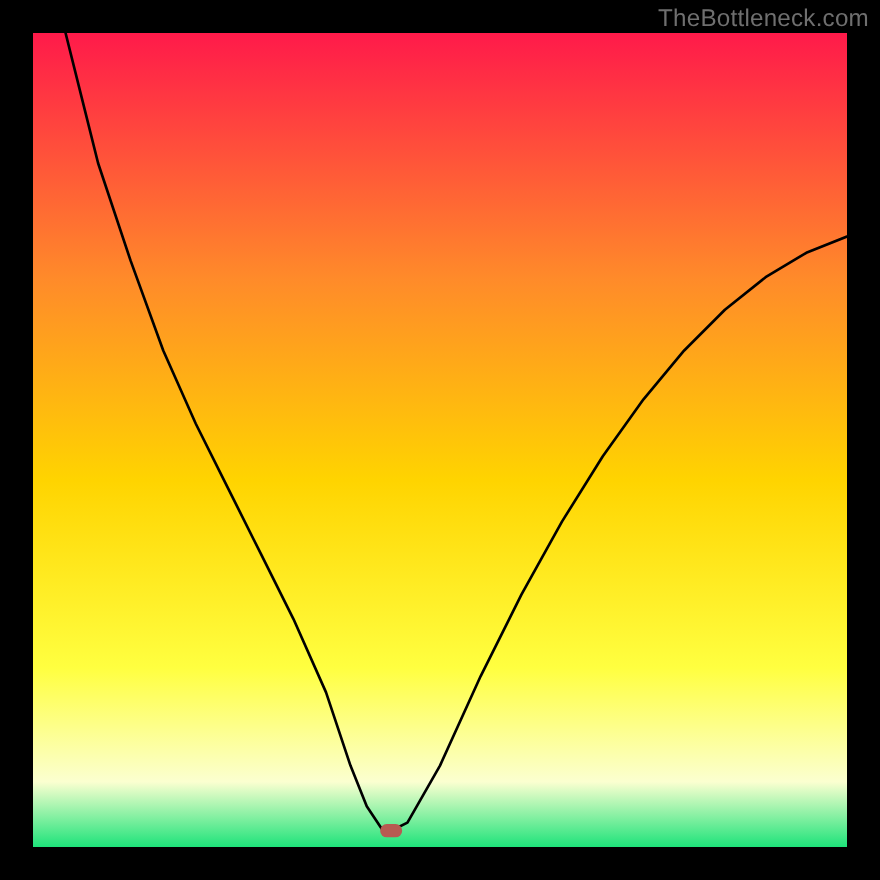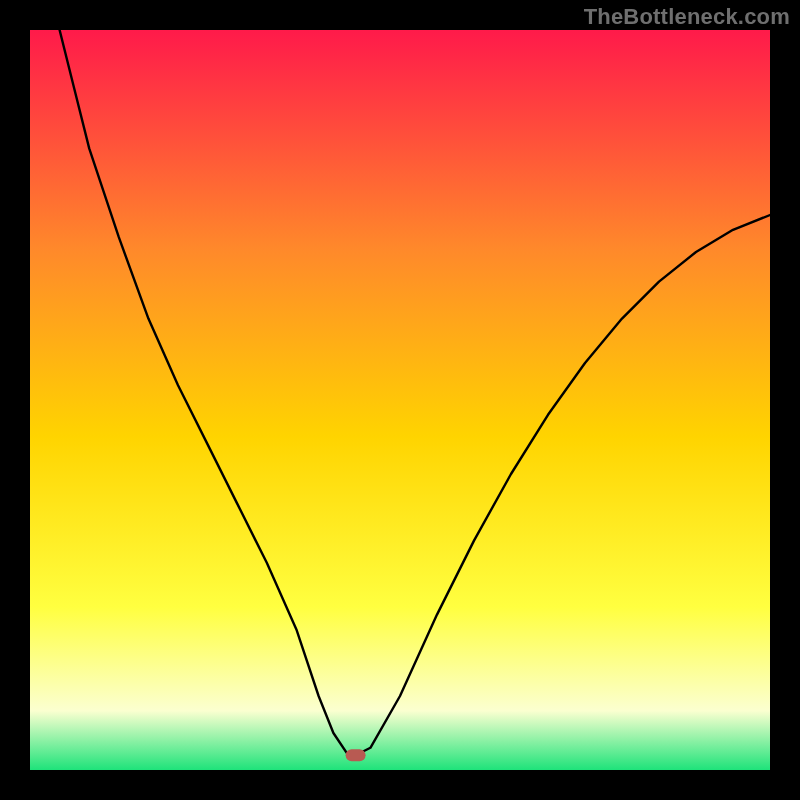--- a/index.html
+++ b/index.html
@@ -23,21 +23,21 @@
     top: 30px;
     width: 740px;
     height: 740px;
   }
   .watermark {
     position: absolute;
     top: 4px;
     right: 10px;
     color: #6f6f6f;
     font-size: 22px;
-    font-weight: 700;
+    font-weight: 400;
     letter-spacing: 0.2px;
     pointer-events: none;
   }
 </style>
 </head>
 <body>
 
 <div class="frame">
 
   <div class="watermark">TheBottleneck.com</div>

